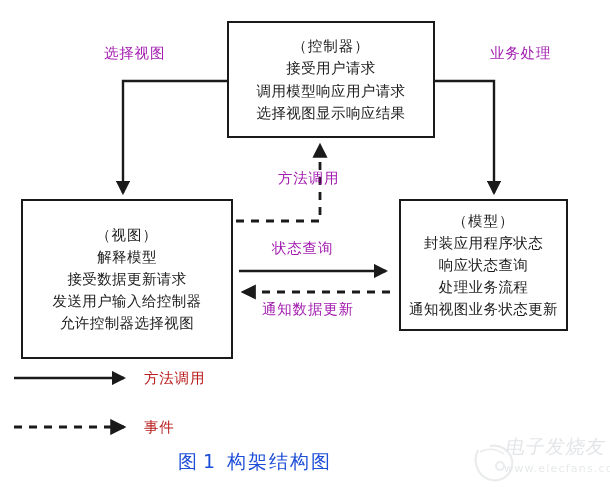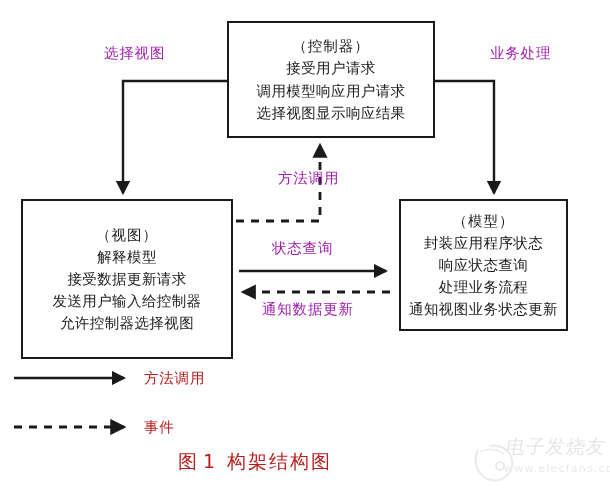--- a/index.html
+++ b/index.html
@@ -101,21 +101,21 @@
   #legend-label-event  { left: 144px; top: 63px; }
   
   #caption {
     position: absolute;
     left: 0;
     top: 449px;
     width: 510px;
     text-align: center;
     font-size: 19px;
     letter-spacing: 2px;
-    color: #b91c1c;
+    color: #1d4ed8;
     z-index: 6;
   }
   #caption .cap-num { margin: 0 10px 0 4px; }
   
   #watermark {
     position: absolute;
     left: 470px;
     top: 422px;
     width: 136px;
     height: 72px;

